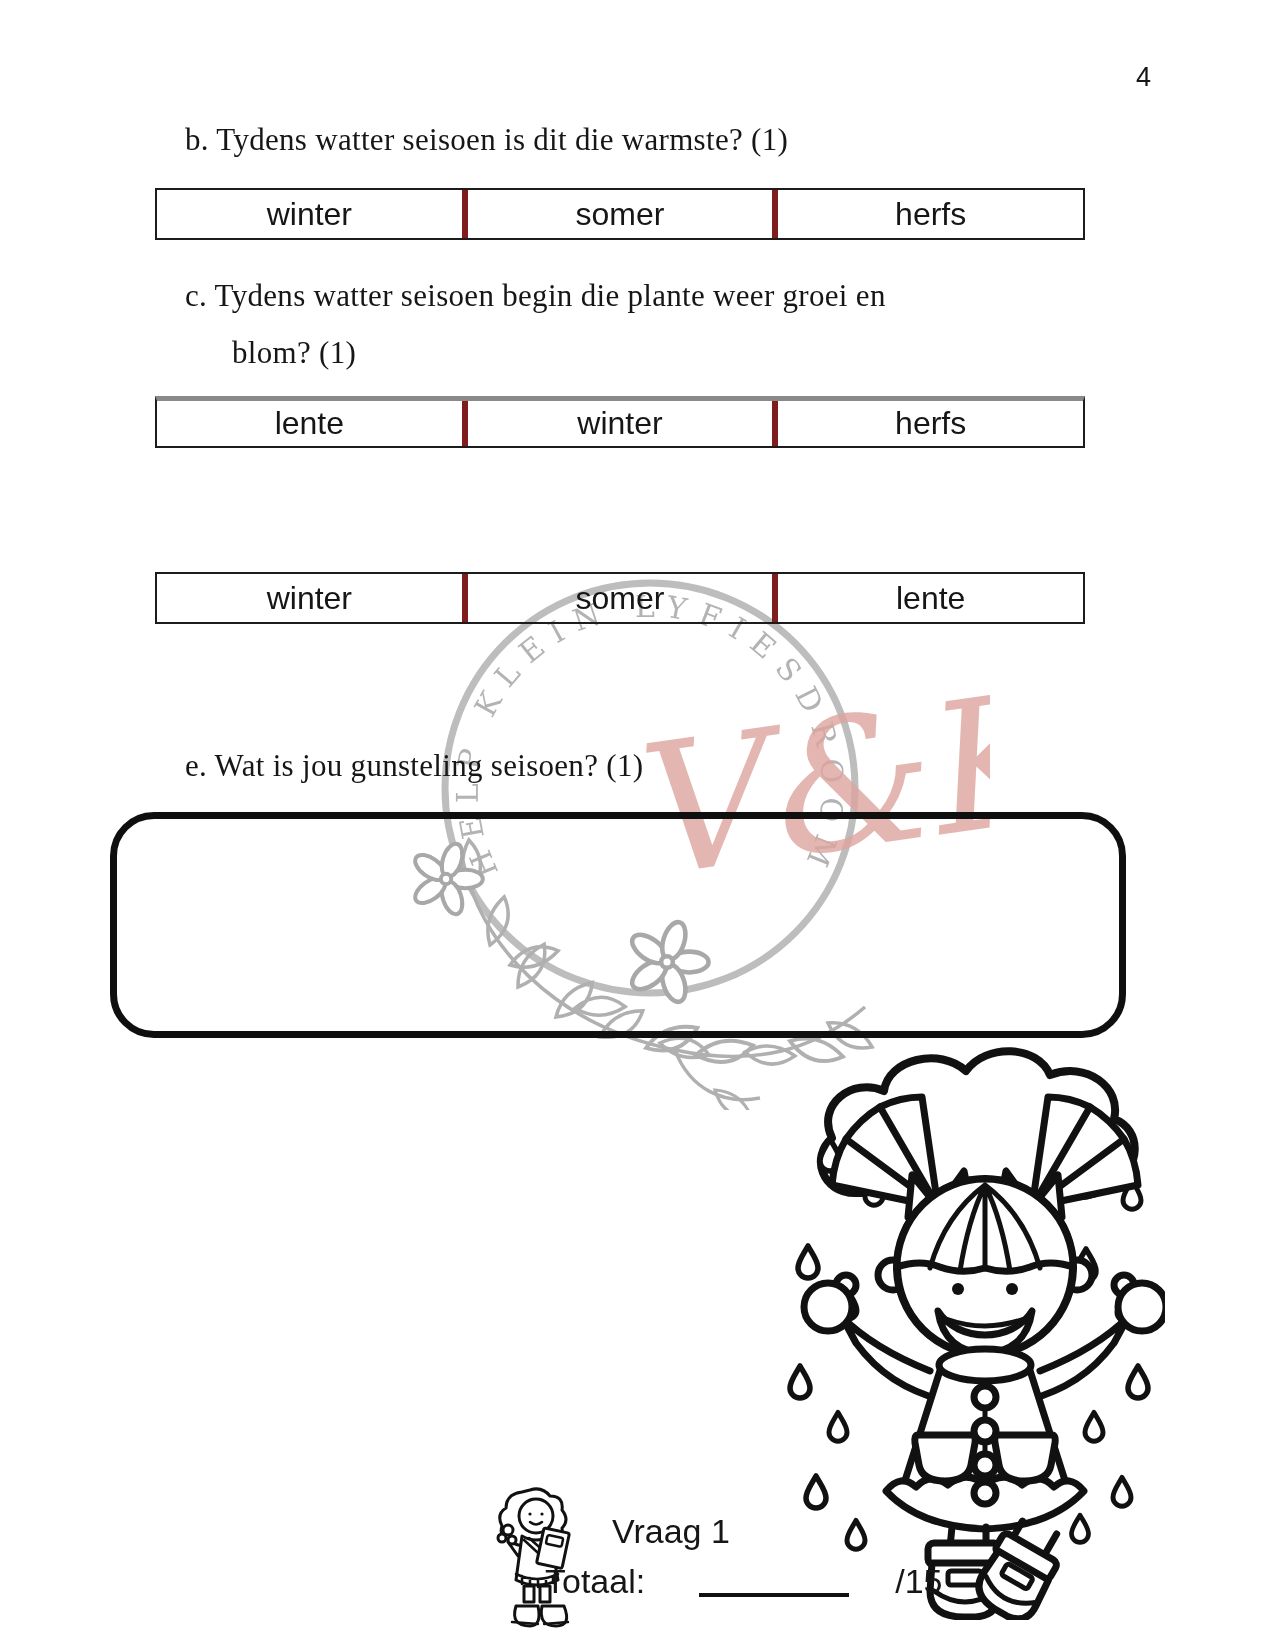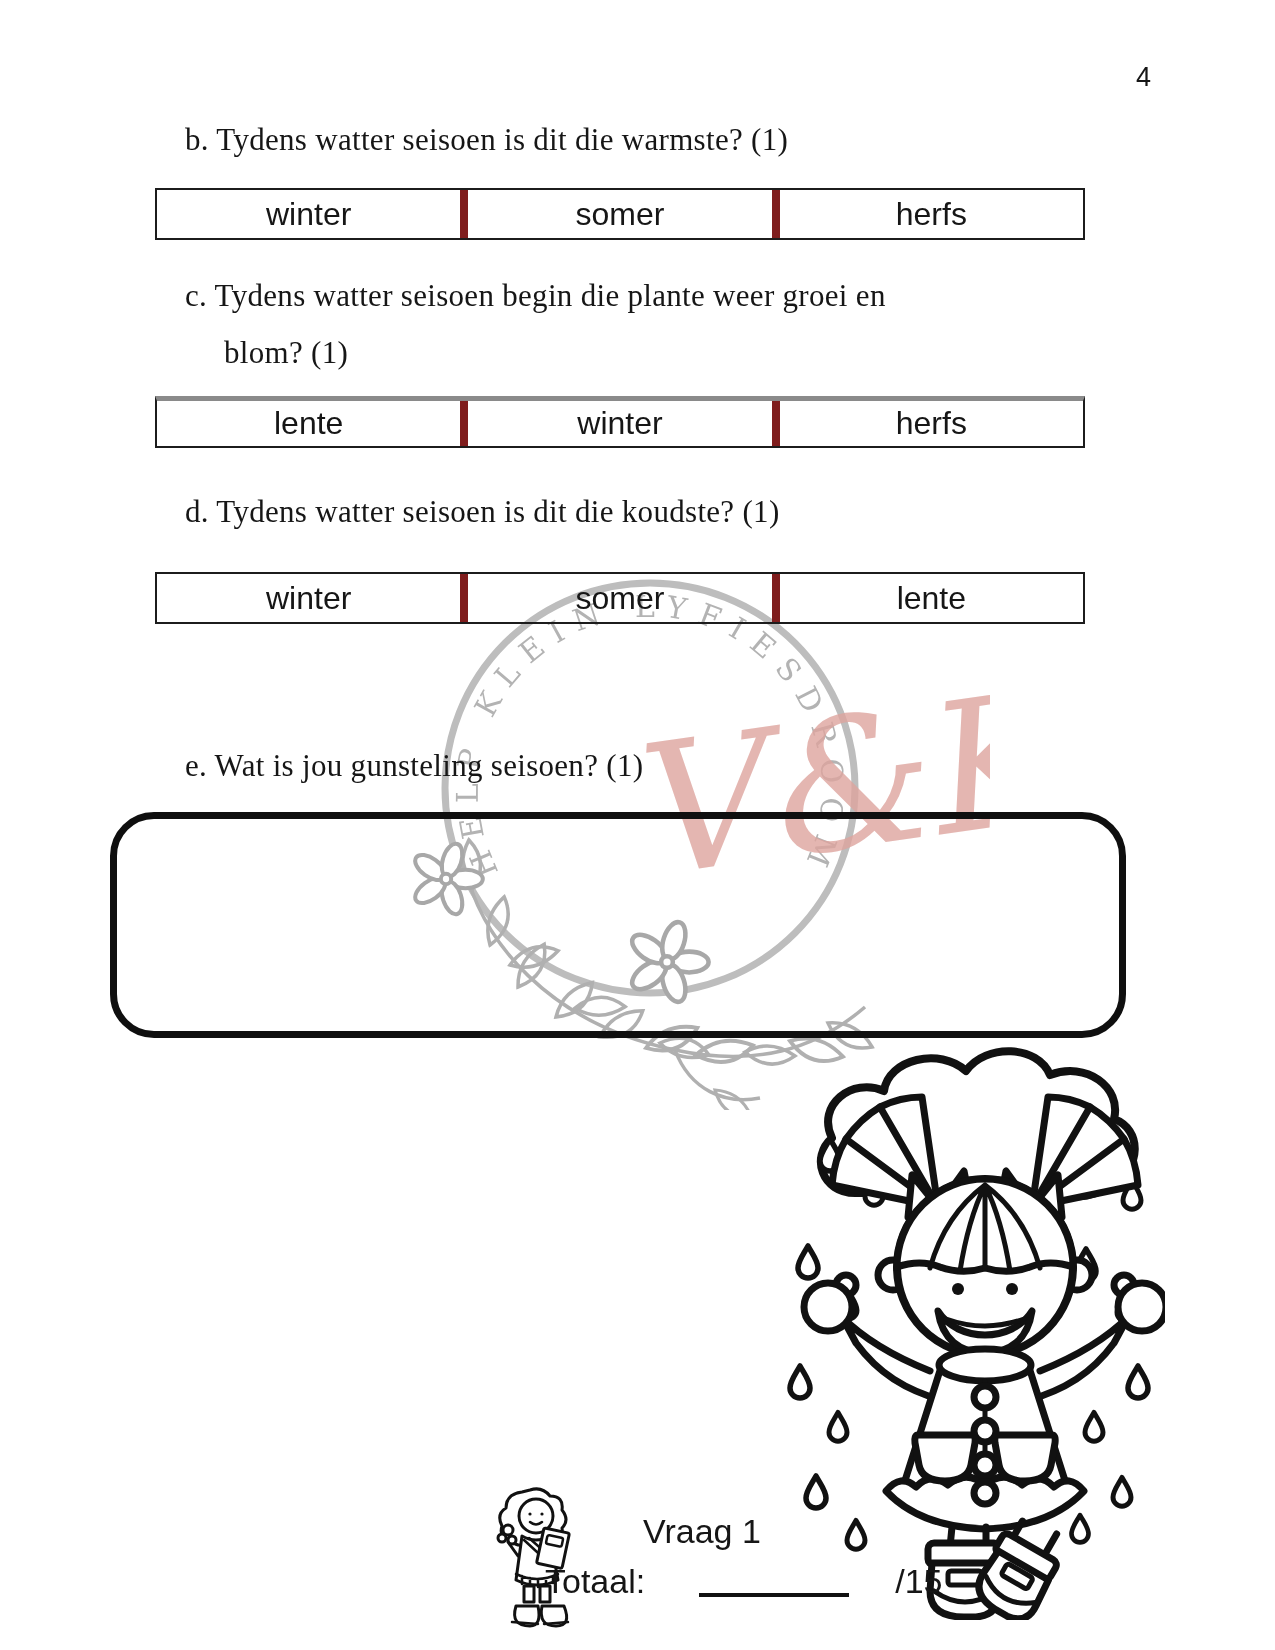--- a/index.html
+++ b/index.html
@@ -3,21 +3,21 @@
 <meta charset="utf-8">
 <style>
   html,body{margin:0;padding:0;background:#e8e8e8;}
   #page{position:relative;width:1275px;height:1650px;background:#ffffff;margin:0 auto;
         font-family:"Liberation Sans", sans-serif;color:#161616;overflow:hidden;}
   .abs{position:absolute;}
   .qtext{font-size:31px;letter-spacing:.3px;white-space:nowrap;z-index:3;font-family:Liberation Serif, serif;}
   .opt-table{position:absolute;left:155px;width:930px;height:52px;display:flex;
              border:2.5px solid #1c1c1c;box-sizing:border-box;background:transparent;z-index:3;}
   .opt-cell{flex:1;display:flex;align-items:center;justify-content:center;
-            font-size:32px;font-weight:500;border-left:8px solid #7f1d1d;}
+            font-size:32px;font-weight:500;border-left:6px solid #7f1d1d;}
   .opt-cell:first-child{border-left:none;}
   .thick-top{border-top:5px solid #8a8a8a;}
   #page-num{font-size:27px;z-index:3;}
   #instruction{font-size:31px;z-index:3;}
   #answer-box{position:absolute;left:110px;top:812px;width:1016px;height:226px;
               border:7px solid #0f0f0f;border-radius:44px;box-sizing:border-box;
               background:transparent;z-index:2;}
   #watermark{z-index:1;pointer-events:none;}
   #credit{font-size:27px;font-weight:700;font-style:italic;letter-spacing:.5px;z-index:3;
           font-family:"DejaVu Serif", serif;}
@@ -35,29 +35,28 @@
 
   <div class="abs qtext" style="left:185px;top:122px;">b. Tydens watter seisoen is dit die warmste? (1)</div>
 
   <div class="opt-table" style="top:188px;">
     <div class="opt-cell">winter</div>
     <div class="opt-cell">somer</div>
     <div class="opt-cell">herfs</div>
   </div>
 
   <div class="abs qtext" style="left:185px;top:278px;text-align:center;">c. Tydens watter seisoen begin die plante weer groei en</div>
-  <div class="abs qtext" style="left:224px;top:335px;">blom? (1)</div>
+  <div class="abs qtext" style="left:232px;top:335px;">blom? (1)</div>
 
   <div class="opt-table thick-top" style="top:396px;">
     <div class="opt-cell">lente</div>
     <div class="opt-cell">winter</div>
     <div class="opt-cell">herfs</div>
   </div>
 
-  <div class="abs qtext" style="left:185px;top:494px;">d. Tydens watter seisoen is dit die koudste? (1)</div>
 
   <div class="opt-table" style="top:572px;">
     <div class="opt-cell">winter</div>
     <div class="opt-cell">somer</div>
     <div class="opt-cell">lente</div>
   </div>
 
 
   <div class="abs qtext" style="left:185px;top:748px;">e. Wat is jou gunsteling seisoen? (1)</div>
 
@@ -222,21 +221,21 @@
       <circle cx="10" cy="60" r="4" fill="#fff"></circle>
       <circle cx="20" cy="62" r="4" fill="#fff"></circle>
     <path d="M 16 64 L 26 78"></path>
     <rect x="32" y="108" width="10" height="16" fill="#fff"></rect>
     <rect x="48" y="108" width="10" height="16" fill="#fff"></rect>
     <path d="M 24 128 Q 18 148 38 148 Q 50 148 46 128 Z" fill="#fff"></path>
     <path d="M 50 128 Q 46 148 64 148 Q 80 148 72 128 Z" fill="#fff"></path>
     <path d="M 20 144 L 46 146 M 52 146 L 76 144" stroke-width="2.5"></path>
   </svg>
 
-  <div id="vraag-label" class="abs" style="left:643px;top:1512px;">Vraag 1</div>
+  <div id="vraag-label" class="abs" style="left:612px;top:1512px;">Vraag 1</div>
 
   <div id="total-row" class="abs" style="left:545px;top:1562px;">
     <span>Totaal:</span>
     <span id="total-line"></span>
     <span>/15</span>
   </div>
 
 </div>
 
 </body></html>

